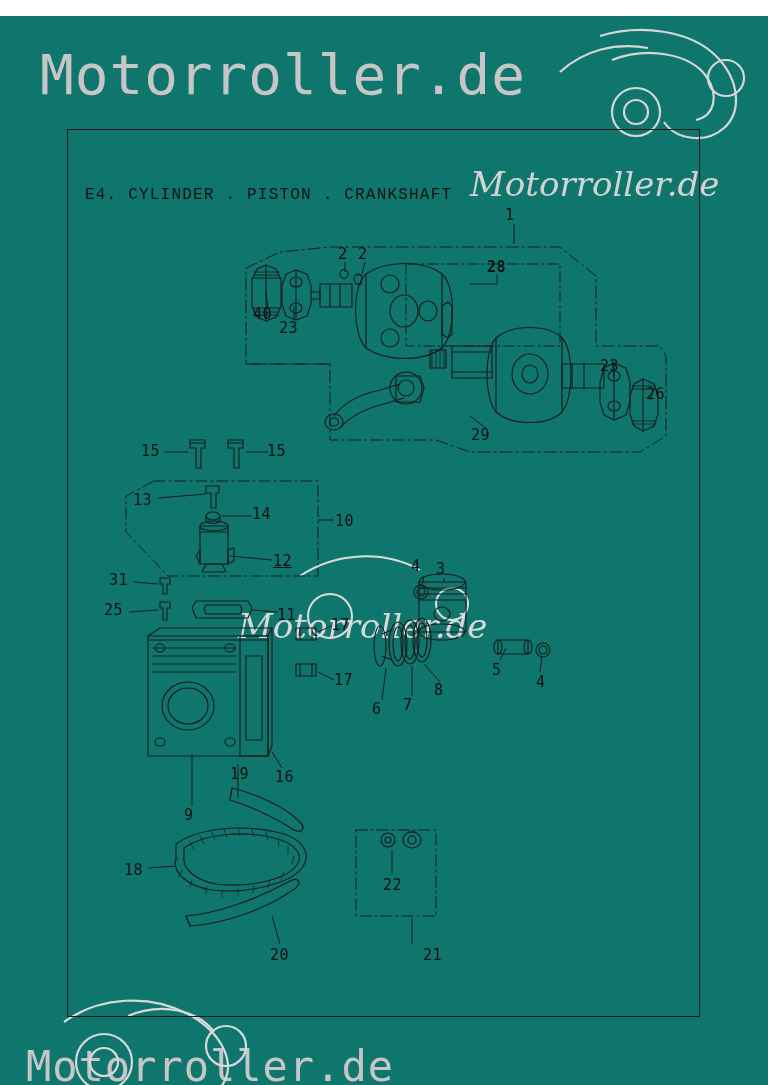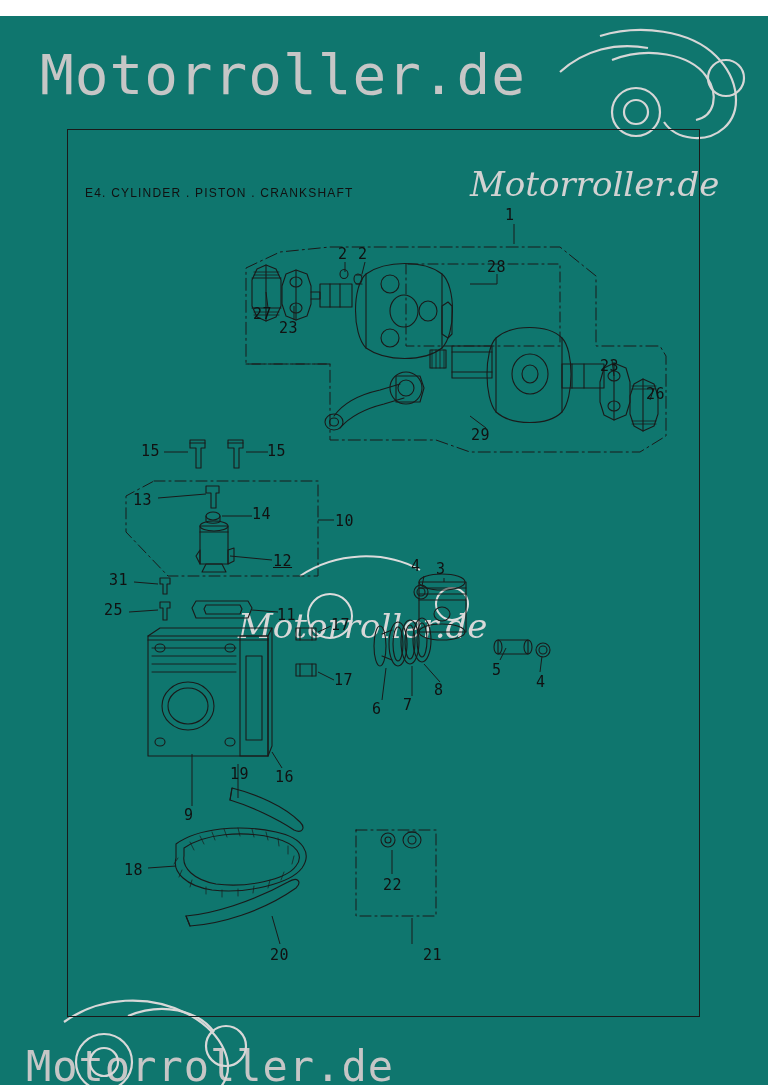--- a/index.html
+++ b/index.html
@@ -68,24 +68,24 @@
     width: 633px;
     height: 888px;
     border: 1.6px solid #1a1a1a;
     box-sizing: border-box;
     background: transparent;
   }
   #title {
     position: absolute;
     left: 85px;
     top: 170px;
-    font-size: 12px;
+    font-size: 16px;
     letter-spacing: 1.2px;
     color: #111;
-    font-family: Liberation Sans, sans-serif;
+    font-family: Liberation Mono, monospace;
     white-space: nowrap;
   }
   
   .lbl {
     position: absolute;
     font-size: 15px;
     color: #111;
     font-family: "DejaVu Sans Mono", monospace;
     letter-spacing: 0.5px;
     white-space: nowrap;
@@ -345,22 +345,22 @@
       <path d="M148,852 L176,850"></path>
       <path d="M392,858 L392,834"></path>
       <path d="M280,928 L272,900"></path>
       <path d="M412,928 L412,902"></path>
     </g>
   </svg>
 
   <div class="lbl" style="left:505px; top:190px;">1</div>
   <div class="lbl" style="left:338px; top:229px;">2</div>
   <div class="lbl" style="left:358px; top:229px;">2</div>
-  <div class="lbl" style="left:487px; top:242px;">28</div>
-  <div class="lbl" style="left:253px; top:289px;">27</div>
+  <div class="lbl" style="left:487px; top:242px;font-weight:bold;">28</div>
+  <div class="lbl" style="left:253px; top:289px;">40</div>
   <div class="lbl" style="left:279px; top:303px;">23</div>
   <div class="lbl" style="left:600px; top:341px;">23</div>
   <div class="lbl" style="left:646px; top:369px;">26</div>
   <div class="lbl" style="left:471px; top:410px;">29</div>
   <div class="lbl" style="left:141px; top:426px;">15</div>
   <div class="lbl" style="left:267px; top:426px;">15</div>
   <div class="lbl" style="left:133px; top:475px;">13</div>
   <div class="lbl" style="left:252px; top:489px;">14</div>
   <div class="lbl" style="left:335px; top:496px;">10</div>
   <div class="lbl" style="left:273px; top:536px;text-decoration:underline;">12</div>

